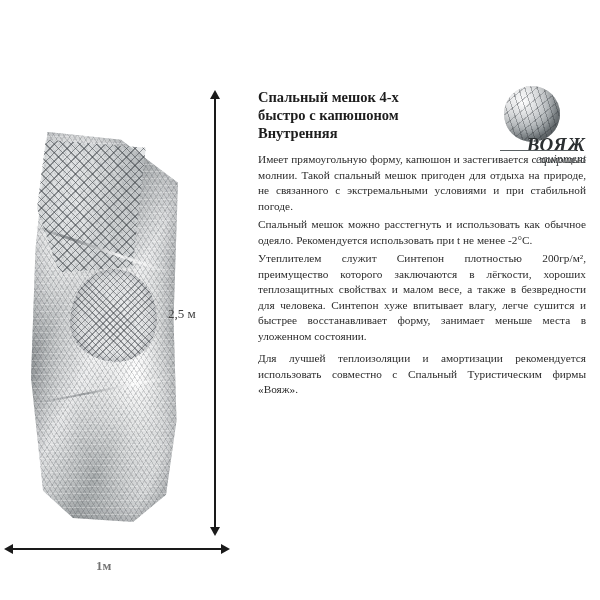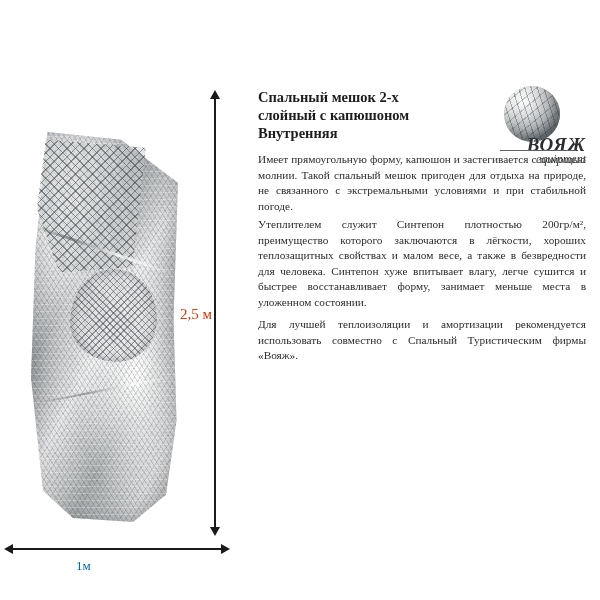--- a/index.html
+++ b/index.html
@@ -120,24 +120,24 @@
     left: -4px;
     width: 0;
     height: 0;
     border-left: 5px solid transparent;
     border-right: 5px solid transparent;
   }
   .dim-v .arrow-up { top: -8px; border-bottom: 9px solid #1a1a1a; }
   .dim-v .arrow-down { bottom: -8px; border-top: 9px solid #1a1a1a; }
   .dim-v-label {
     position: absolute;
-    left: 180px;
+    left: 168px;
     top: 306px;
-    font-size: 15px;
-    color: #c2410c;
+    font-size: 13px;
+    color: #404040;
     font-family: "Liberation Serif", serif;
   }
 
   
   .dim-h {
     position: absolute;
     left: 12px;
     top: 548px;
     width: 210px;
     height: 2px;
@@ -149,24 +149,25 @@
     top: -4px;
     width: 0;
     height: 0;
     border-top: 5px solid transparent;
     border-bottom: 5px solid transparent;
   }
   .dim-h .arrow-left { left: -8px; border-right: 9px solid #1a1a1a; }
   .dim-h .arrow-right { right: -8px; border-left: 9px solid #1a1a1a; }
   .dim-h-label {
     position: absolute;
-    left: 76px;
+    left: 96px;
     top: 558px;
     font-size: 13px;
-    color: #0369a1;
+    color: #737373;
+    font-weight: bold;
   }
 
   
   .content {
     position: absolute;
     left: 258px;
     top: 88px;
     width: 328px;
   }
   .title {
@@ -275,26 +276,27 @@
 
     <div class="dim-h">
       <span class="arrow-left"></span>
       <span class="arrow-right"></span>
     </div>
     <div class="dim-h-label">1м</div>
   </div>
 
   <div class="content">
     <h1 class="title">
-      <span>Спальный мешок 2-х</span>
-      <span>слойный с капюшоном</span>
+      <span>Спальный мешок 4-х</span>
+      <span>быстро с капюшоном</span>
       <span>Внутренняя</span>
     </h1>
     <div class="body-text">
       <p class="tight">Имеет прямоугольную форму, капюшон и застегивается с помощью молнии. Такой спальный мешок пригоден для отдыха на природе, не связанного с экстремальными условиями и при стабильной погоде.</p>
+      <p class="tight">Спальный мешок можно расстегнуть и использовать как обычное одеяло. Рекомендуется использовать при t не менее -2°С.</p>
       <p>Утеплителем служит Синтепон плотностью 200гр/м², преимущество которого заключаются в лёгкости, хороших теплозащитных свойствах и малом весе, а также в безвредности для человека.  Синтепон хуже впитывает влагу, легче сушится и быстрее восстанавливает форму, занимает меньше места в уложенном состоянии.</p>
       <p>Для лучшей теплоизоляции и амортизации рекомендуется использовать совместно с Спальный Туристическим фирмы «Вояж».</p>
     </div>
   </div>
 
   <div class="logo">
     <div class="logo-globe"></div>
     <div class="logo-word">ВОЯЖ</div>
     <div class="logo-underline"></div>
     <div class="logo-sub">equipment</div>

